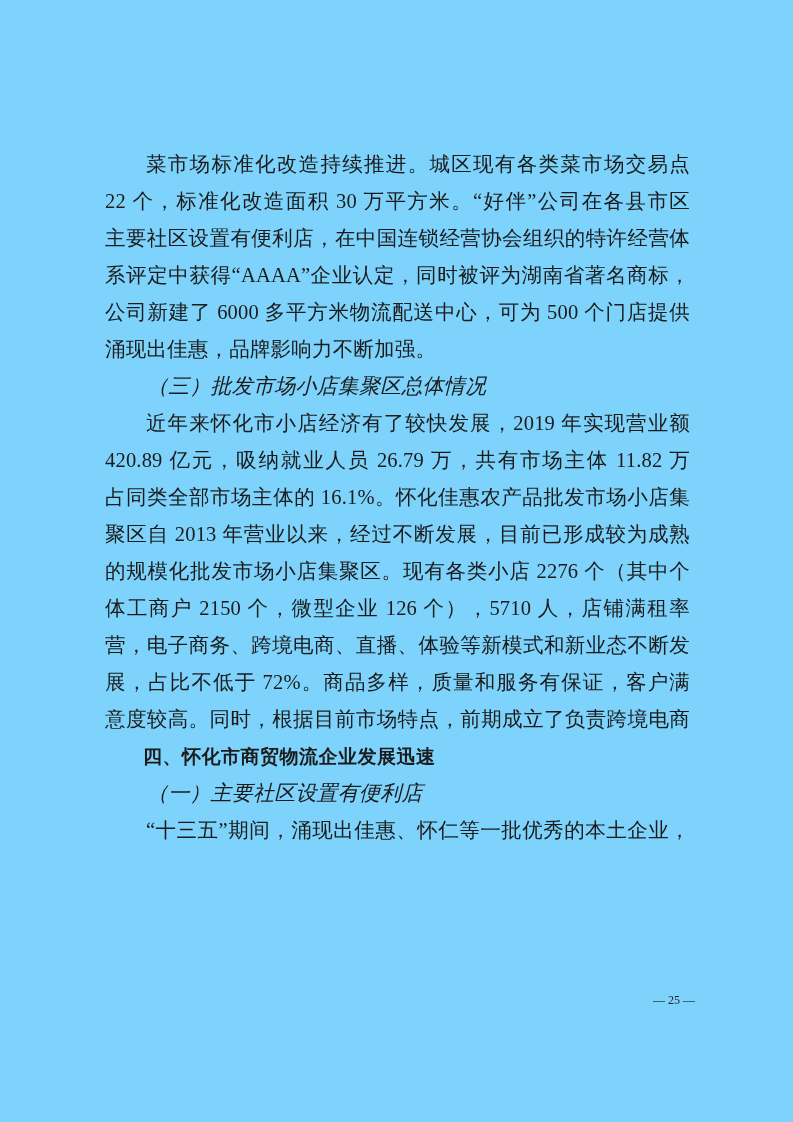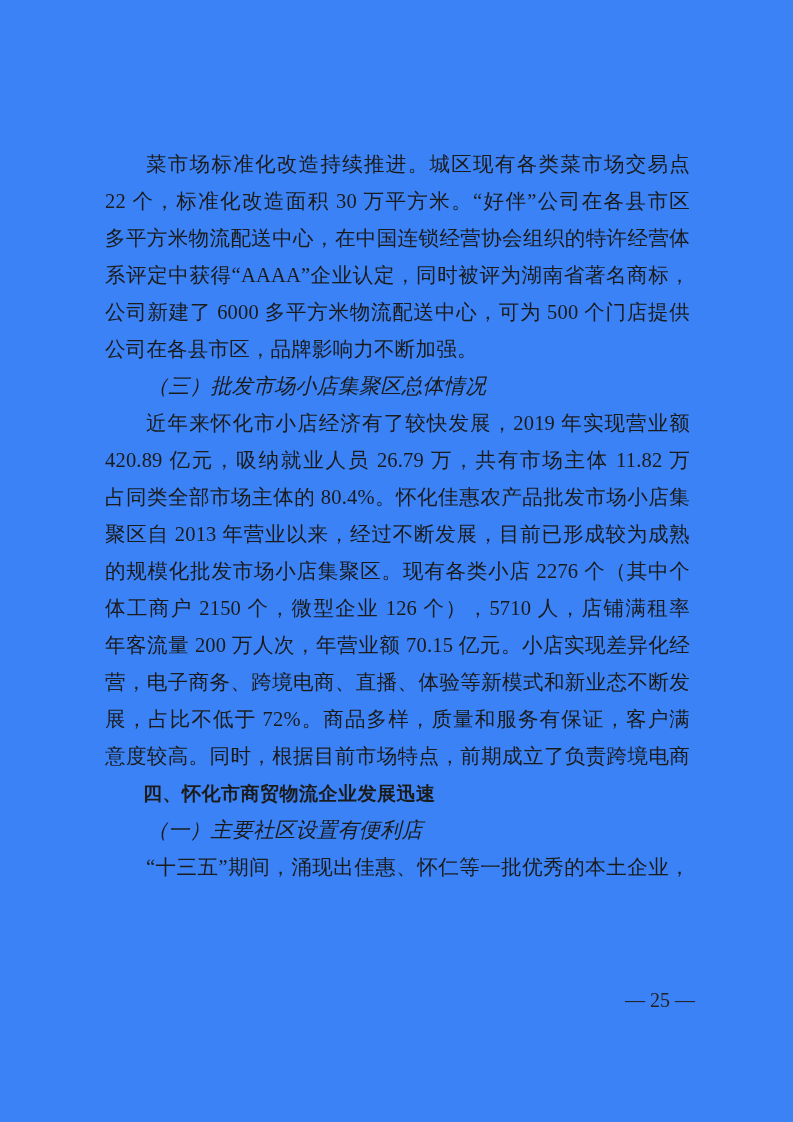--- a/index.html
+++ b/index.html
@@ -4,21 +4,21 @@
 <style>
   html, body {
     margin: 0;
     padding: 0;
     background: #ffffff;
   }
   .page {
     position: relative;
     width: 793px;
     height: 1122px;
-    background: #3b82f6;
+    background: #7dd3fc;
     overflow: hidden;
     font-family: "Liberation Serif", "DejaVu Serif", serif;
     color: #1b1b1b;
   }
   .body-text {
     position: absolute;
     left: 105px;
     top: 146px;
     width: 585px;
   }
@@ -45,45 +45,44 @@
     font-family: "Liberation Sans", "DejaVu Sans", sans-serif;
     font-weight: 700;
     font-style: normal;
     font-size: 19px;
     letter-spacing: 0.5px;
   }
   .page-footer {
     position: absolute;
     top: 988px;
     right: 98px;
-    font-size: 20px;
+    font-size: 12px;
     line-height: 24px;
     color: #222222;
     text-align: right;
   }
 </style>
 </head>
 <body>
 
 <div class="page">
   <main class="body-text" id="doc-body">
       <div class="line body indent fill">菜市场标准化改造持续推进。城区现有各类菜市场交易点</div>
       <div class="line body fill">22 个，标准化改造面积 30 万平方米。“好伴”公司在各县市区</div>
-      <div class="line body fill">多平方米物流配送中心，在中国连锁经营协会组织的特许经营体</div>
+      <div class="line body fill">主要社区设置有便利店，在中国连锁经营协会组织的特许经营体</div>
       <div class="line body fill">系评定中获得“AAAA”企业认定，同时被评为湖南省著名商标，</div>
       <div class="line body fill">公司新建了 6000 多平方米物流配送中心，可为 500 个门店提供</div>
-      <div class="line body">公司在各县市区，品牌影响力不断加强。</div>
+      <div class="line body">涌现出佳惠，品牌影响力不断加强。</div>
       <div class="line kai indent">（三）批发市场小店集聚区总体情况</div>
       <div class="line body indent fill">近年来怀化市小店经济有了较快发展，2019 年实现营业额</div>
       <div class="line body fill">420.89 亿元，吸纳就业人员 26.79 万，共有市场主体 11.82 万个，</div>
-      <div class="line body fill">占同类全部市场主体的 80.4%。怀化佳惠农产品批发市场小店集</div>
+      <div class="line body fill">占同类全部市场主体的 16.1%。怀化佳惠农产品批发市场小店集</div>
       <div class="line body fill">聚区自 2013 年营业以来，经过不断发展，目前已形成较为成熟</div>
       <div class="line body fill">的规模化批发市场小店集聚区。现有各类小店 2276 个（其中个</div>
       <div class="line body fill">体工商户 2150 个，微型企业 126 个），5710 人，店铺满租率 96%，</div>
-      <div class="line body fill">年客流量 200 万人次，年营业额 70.15 亿元。小店实现差异化经</div>
       <div class="line body fill">营，电子商务、跨境电商、直播、体验等新模式和新业态不断发</div>
       <div class="line body fill">展，占比不低于 72%。商品多样，质量和服务有保证，客户满</div>
       <div class="line body fill">意度较高。同时，根据目前市场特点，前期成立了负责跨境电商</div>
       <div class="line hei indent">四、怀化市商贸物流企业发展迅速</div>
       <div class="line kai indent">（一）主要社区设置有便利店</div>
       <div class="line body indent fill">“十三五”期间，涌现出佳惠、怀仁等一批优秀的本土企业，</div>
     </main>
   <footer class="page-footer">
     <span>— 25 —</span>
   </footer>

